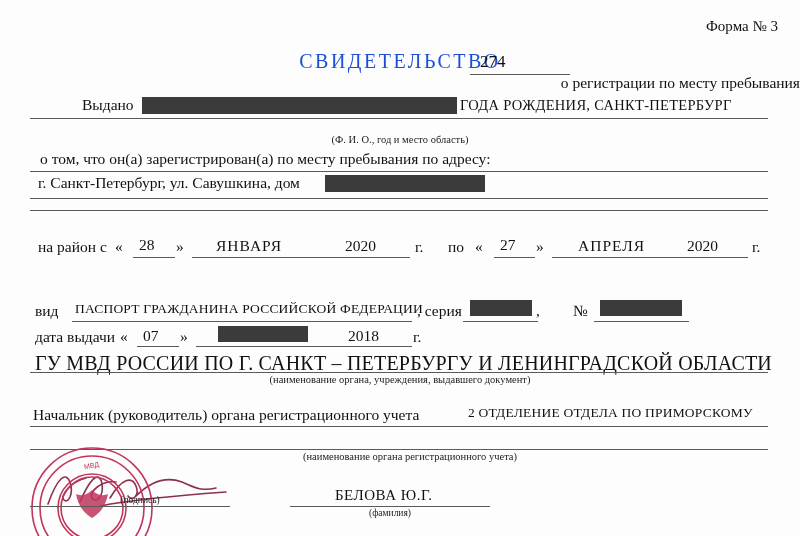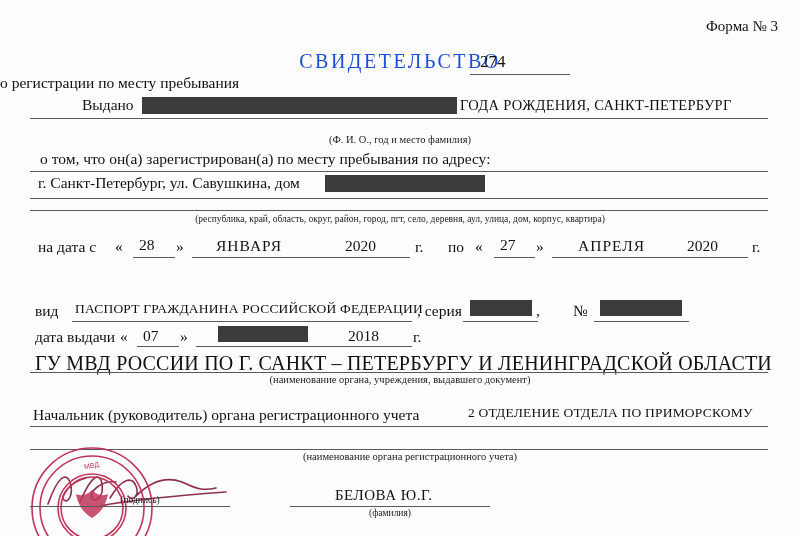--- a/index.html
+++ b/index.html
@@ -42,21 +42,21 @@
   }
   .title-num-line {
     left: 470px;
     top: 74px;
     width: 100px;
     border-bottom: 1px solid #333;
   }
   .subtitle {
     left: 0; right: 0;
     top: 74px;
-    text-align: left;
+    text-align: right;
     font-size: 15.5px;
   }
 
   .lbl { font-size: 15.5px; text-align: right; }
   .small-center {
     font-size: 10.5px;
     text-align: center;
     color: #222;
   }
   .tiny-center {
@@ -176,32 +176,31 @@
 
   <div class="abs title">СВИДЕТЕЛЬСТВО</div>
   <div class="abs title-num">274</div>
   <div class="abs title-num-line rule"></div>
   <div class="abs subtitle">о регистрации по месту пребывания</div>
 
   <div class="abs lbl l-vydano">Выдано</div>
   <div class="abs redact r-vydano-box"></div>
   <div class="abs t-vydano-tail">ГОДА РОЖДЕНИЯ, САНКТ-ПЕТЕРБУРГ</div>
   <div class="abs rule rule-1"></div>
-  <div class="abs small-center cap-1">(Ф. И. О., год и место фамилия)</div>
+  <div class="abs small-center cap-1">(Ф. И. О., год и место область)</div>
 
   <div class="abs lbl l-otom">о том, что он(а) зарегистрирован(а) по месту пребывания по адресу:</div>
   <div class="abs rule rule-2"></div>
 
   <div class="abs lbl l-addr">г. Санкт-Петербург, ул. Савушкина, дом</div>
   <div class="abs redact r-addr-box"></div>
   <div class="abs rule rule-3"></div>
   <div class="abs rule rule-3b"></div>
-  <div class="abs tiny-center cap-2">(республика, край, область, округ, район, город, пгт, село, деревня, аул, улица, дом, корпус, квартира)</div>
-
-  <div class="abs lbl l-srok">на дата с</div>
+
+  <div class="abs lbl l-srok">на район с</div>
   <div class="abs lbl q1">«</div>
   <div class="abs d1">28</div>
   <div class="abs lbl q2">»</div>
   <div class="abs m1">ЯНВАРЯ</div>
   <div class="abs y1">2020</div>
   <div class="abs lbl g1">г.</div>
   <div class="abs lbl po">по</div>
   <div class="abs lbl q3">«</div>
   <div class="abs d2">27</div>
   <div class="abs lbl q4">»</div>

